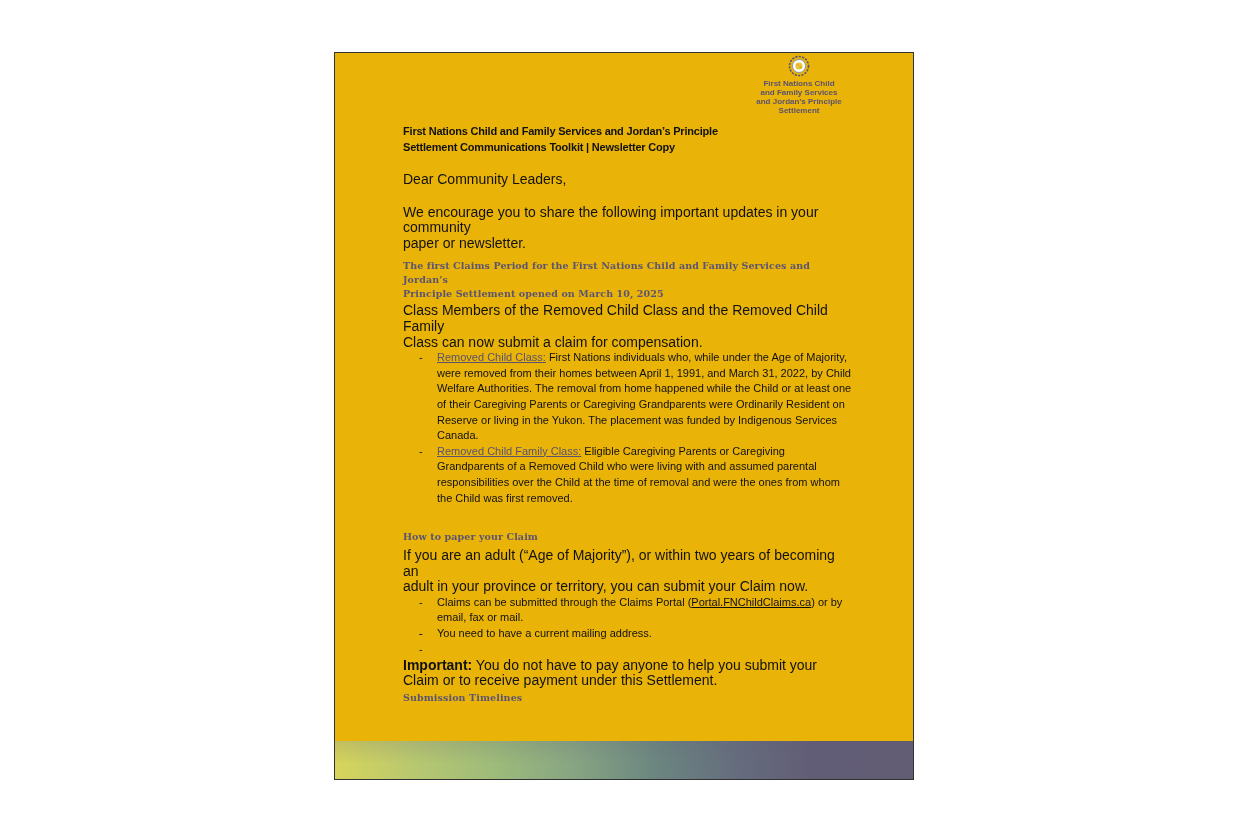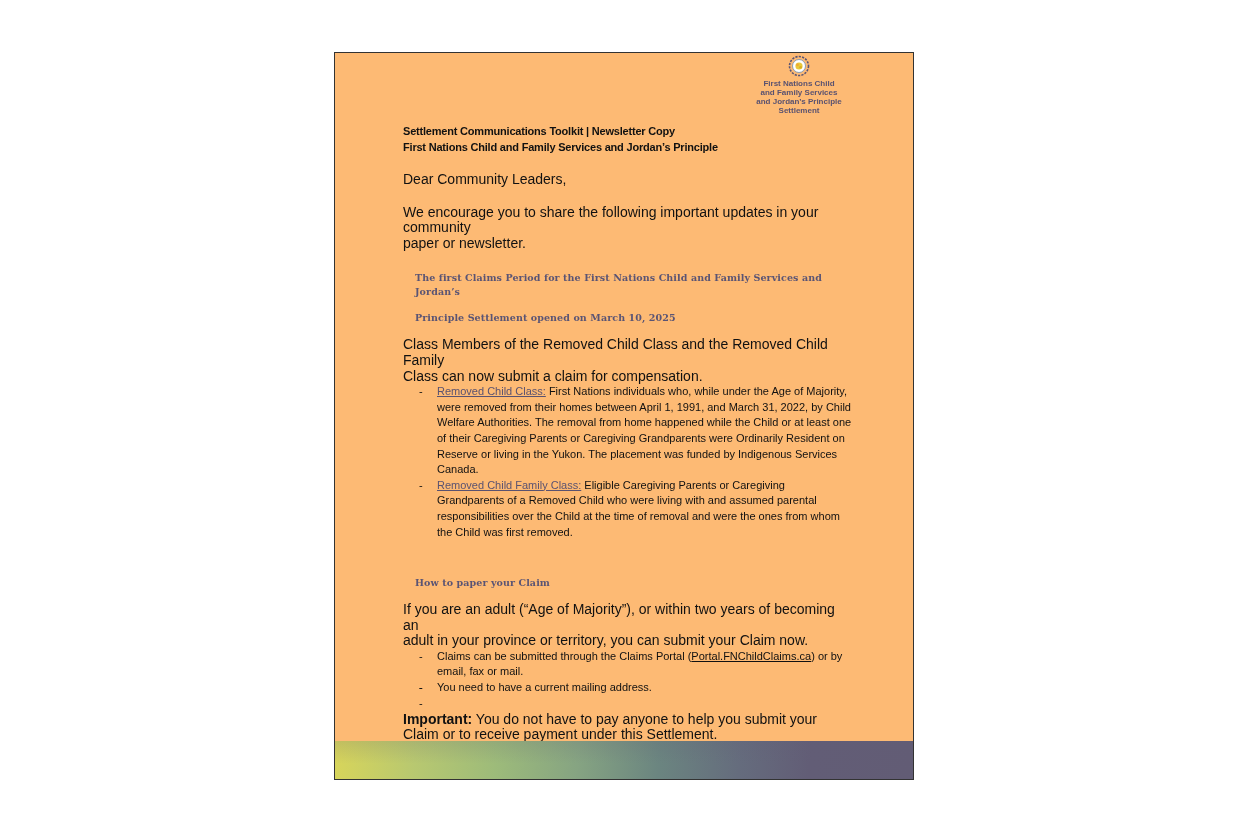--- a/index.html
+++ b/index.html
@@ -1,25 +1,25 @@
 <!DOCTYPE html>
 <html><head>
 <meta charset="utf-8">
 <style>
   html, body { margin: 0; padding: 0; background: #ffffff; }
   body { width: 1250px; height: 833px; position: relative; overflow: hidden; font-family: "Liberation Sans", sans-serif; color: #111; }
-  .page { position: absolute; left: 334px; top: 52px; width: 580px; height: 728px; border: 1px solid #333; background: #fdba74; box-sizing: border-box; overflow: hidden; }
+  .page { position: absolute; left: 334px; top: 52px; width: 580px; height: 728px; border: 1px solid #333; background: #eab308; box-sizing: border-box; overflow: hidden; }
   .logo { position: absolute; left: 416px; top: 0px; width: 96px; text-align: center; }
   .logo-emblem { width: 24px; height: 24px; margin: 1px auto 1px; }
   .logo-text { font-size: 8px; line-height: 9px; font-weight: bold; color: #5a5270; font-family: "Liberation Sans", sans-serif; }
   .content { position: absolute; left: 68px; top: 70px; width: 450px; }
   .title { font-weight: bold; font-size: 11px; line-height: 16px; letter-spacing: -0.2px; color: #111; margin: 0; }
   p { margin: 0; font-size: 14px; line-height: 15.6px; }
   .gap-lg { height: 17px; }
-  .heading { font-family: "DejaVu Serif", "Liberation Serif", serif; font-weight: bold; font-size: 9.5px; line-height: 14px; color: #5a5474; margin: 12px; letter-spacing: 0.1px; }
+  .heading { font-family: "DejaVu Serif", "Liberation Serif", serif; font-weight: bold; font-size: 9.5px; line-height: 14px; color: #5a5474; margin: 0; letter-spacing: 0.1px; }
   ul.dash { list-style: none; margin: 0; padding: 0; }
   ul.dash li { position: relative; padding-left: 34px; font-size: 11px; line-height: 15.6px; }
   ul.dash li .dash-mark { position: absolute; left: 16px; top: 0; }
   .link { color: #5a5270; text-decoration: underline; }
   .link-black { color: #111; text-decoration: underline; }
   strong { font-weight: bold; }
   .footer-band { position: absolute; left: 0; right: 0; bottom: 0; height: 38px;
     background: linear-gradient(95deg, #d8d55a 0%, #b8c870 14%, #9dbb7a 28%, #86a482 42%, #6b8580 56%, #656c7d 70%, #625d76 82%, #625c75 100%); }
   .footer-fade { position: absolute; left: 0; right: 0; bottom: 0; height: 38px;
     background: linear-gradient(180deg, rgba(98,92,117,0.18) 0%, rgba(98,92,117,0) 60%); }
@@ -39,22 +39,22 @@
         <circle cx="13.6" cy="13.2" r="1.3" fill="#d9b020"></circle>
       </svg>
     </div>
     <div class="logo-text">First Nations Child</div>
     <div class="logo-text">and Family Services</div>
     <div class="logo-text">and Jordan’s Principle</div>
     <div class="logo-text">Settlement</div>
   </div>
 
   <div class="content">
+    <div class="title">First Nations Child and Family Services and Jordan’s Principle</div>
     <div class="title">Settlement Communications Toolkit | Newsletter Copy</div>
-    <div class="title">First Nations Child and Family Services and Jordan’s Principle</div>
 
     <div class="gap-lg"></div>
     <p>Dear Community Leaders,</p>
     <div class="gap-lg"></div>
     <p>We encourage you to share the following important updates in your community</p>
     <p>paper or newsletter.</p>
 
     <div style="height:8px"></div>
     <div class="heading">The first Claims Period for the First Nations Child and Family Services and Jordan’s</div>
     <div class="heading">Principle Settlement opened on March 10, 2025</div>

